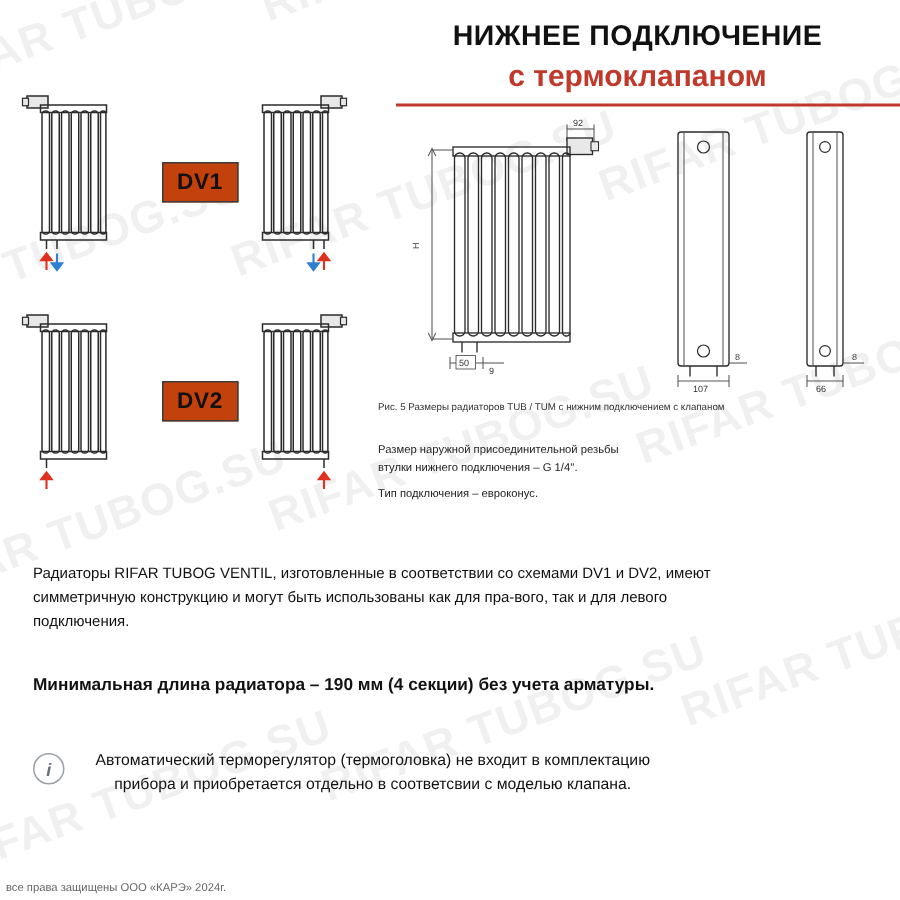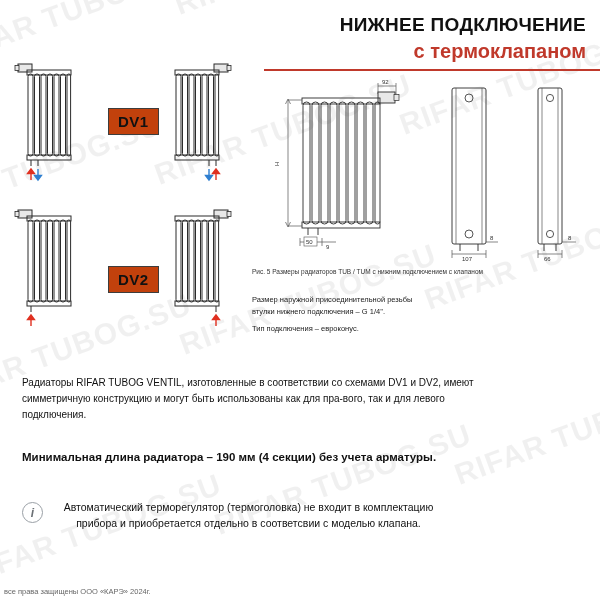--- a/index.html
+++ b/index.html
@@ -34,21 +34,21 @@
     white-space: nowrap;
     transform-origin: left top;
     font-size: 30px;
     letter-spacing: 1px;
   }
 
   
   .header {
     position: absolute;
     right: 0; top: 0;
-    text-align: right;
+    text-align: center;
     z-index: 3;
   }
   .header-line1 {
     font-size: 19px;
     font-weight: bold;
     letter-spacing: 0.3px;
     color: #111;
     padding: 14px 14px 0 0;
   }
   .header-line2 {
@@ -275,21 +275,21 @@
       <rect x="42" y="12" width="5" height="82" rx="2.4"></rect>
       <rect x="48.5" y="12" width="5" height="82" rx="2.4"></rect>
       <rect x="55" y="12" width="3.6" height="82" rx="1.8"></rect>
     </g>
     <rect class="rad-line" x="15" y="93" width="44" height="5" stroke-width="1" fill="#fff"></rect>
     <line class="rad-line" x1="56" y1="98" x2="56" y2="104" stroke-width="1"></line>
     <path class="arrow-red" d="M56 118 L56 108 M52.6 111.5 L56 107 L59.4 111.5 Z" stroke="#e03020" stroke-width="1.4" fill="#e03020"></path>
   </svg>
 </div>
 
-<div class="label-box" style="left:108px; top:266px;">DV2</div>
+<div class="label-box" style="left:108px; top:254px;">DV2</div>
 
 <div class="panel" style="left:270px; top:80px;">
   <svg width="140" height="180" viewBox="0 0 140 180">
 
     <line class="dim-line" x1="108" y1="6" x2="126" y2="6"></line>
     <line class="dim-line" x1="108" y1="3" x2="108" y2="14"></line>
     <line class="dim-line" x1="126" y1="3" x2="126" y2="14"></line>
     <text class="dim-text" x="112" y="4">92</text>
 
     <rect class="rad-fill-grey" x="108" y="12" width="17" height="11" stroke-width="0.9"></rect>

